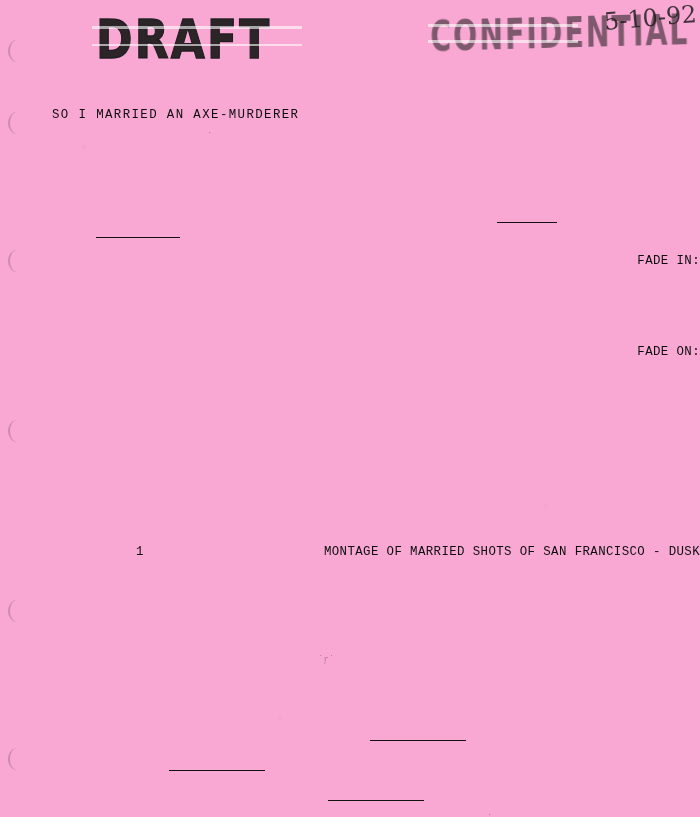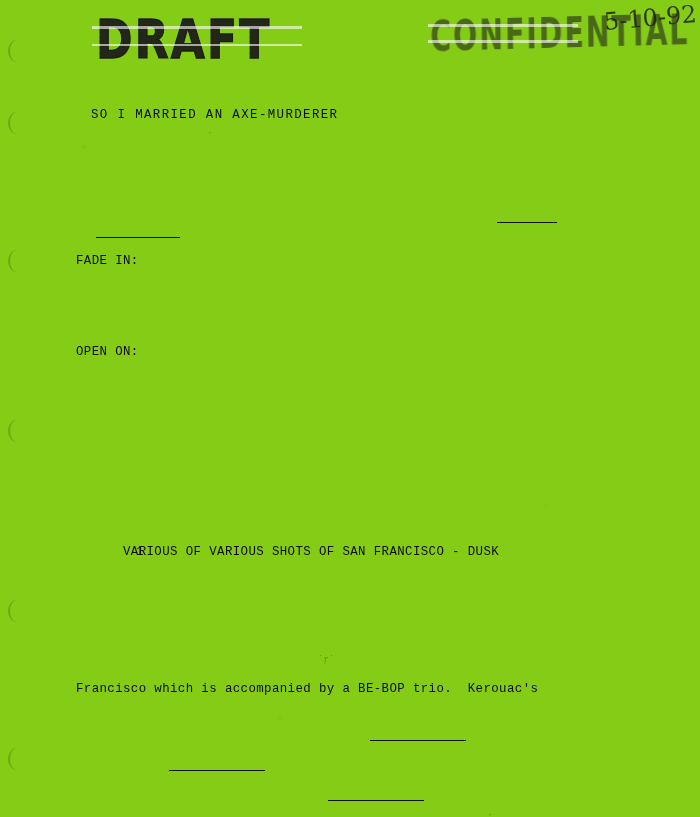--- a/index.html
+++ b/index.html
@@ -4,21 +4,21 @@
 <style>
   html, body {
     margin: 0;
     padding: 0;
     background: #ffffff;
   }
   #page {
     position: relative;
     width: 700px;
     height: 817px;
-    background: #84cc16;
+    background: #f9a8d4;
     overflow: hidden;
     font-family: "Liberation Mono", "DejaVu Sans Mono", monospace;
     color: #0d0d0d;
   }
 
   
   .paper-grain {
     position: absolute;
     inset: 0;
     background:
@@ -101,27 +101,28 @@
     font-size: 12.4px;
     line-height: 15.2px;
     letter-spacing: 0.4px;
     white-space: pre;
   }
   .line {
     position: relative;
     white-space: pre;
   }
   .title {
-    margin-left: 91px;
+    margin-left: 52px;
     margin-top: 62px;
     letter-spacing: 1.4px;
   }
   .blank { height: 15.2px; }
   .slug, .action, .scene-head {
     margin-left: 76px;
+    text-align: right;
   }
   .scene-num {
     position: absolute;
     left: 60px;
   }
   .spacer-sm { height: 9px; }
   .spacer-md { height: 16px; }
 
   
   .ghost {
@@ -155,33 +156,32 @@
   <div class="stamp-bar" style="left:428px; top:40px; width:150px; height:3px;"></div>
 
   <div class="script">
 
     <div class="line title">SO I MARRIED AN AXE-MURDERER</div>
     <div class="spacer-md"></div>
     <div class="spacer-sm"></div>
 
     <div class="line slug">FADE IN:</div>
     <div class="blank"></div>
-    <div class="line slug">OPEN ON:</div>
+    <div class="line slug">FADE ON:</div>
 
     <div class="spacer-md"></div>
     <div class="spacer-md"></div>
 
     
     <div class="line scene-head">
-      <span class="scene-num">1</span><span>VARIOUS OF VARIOUS SHOTS OF SAN FRANCISCO - DUSK</span>
+      <span class="scene-num">1</span><span>MONTAGE OF MARRIED SHOTS OF SAN FRANCISCO - DUSK</span>
     </div>
 
     <div class="spacer-md"></div>
 
-    <div class="line action"><span>Francisco which is accompanied by a BE-BOP trio.  Kerouac's</span></div>
     
     
     
     
     
 
     
 
     
     

